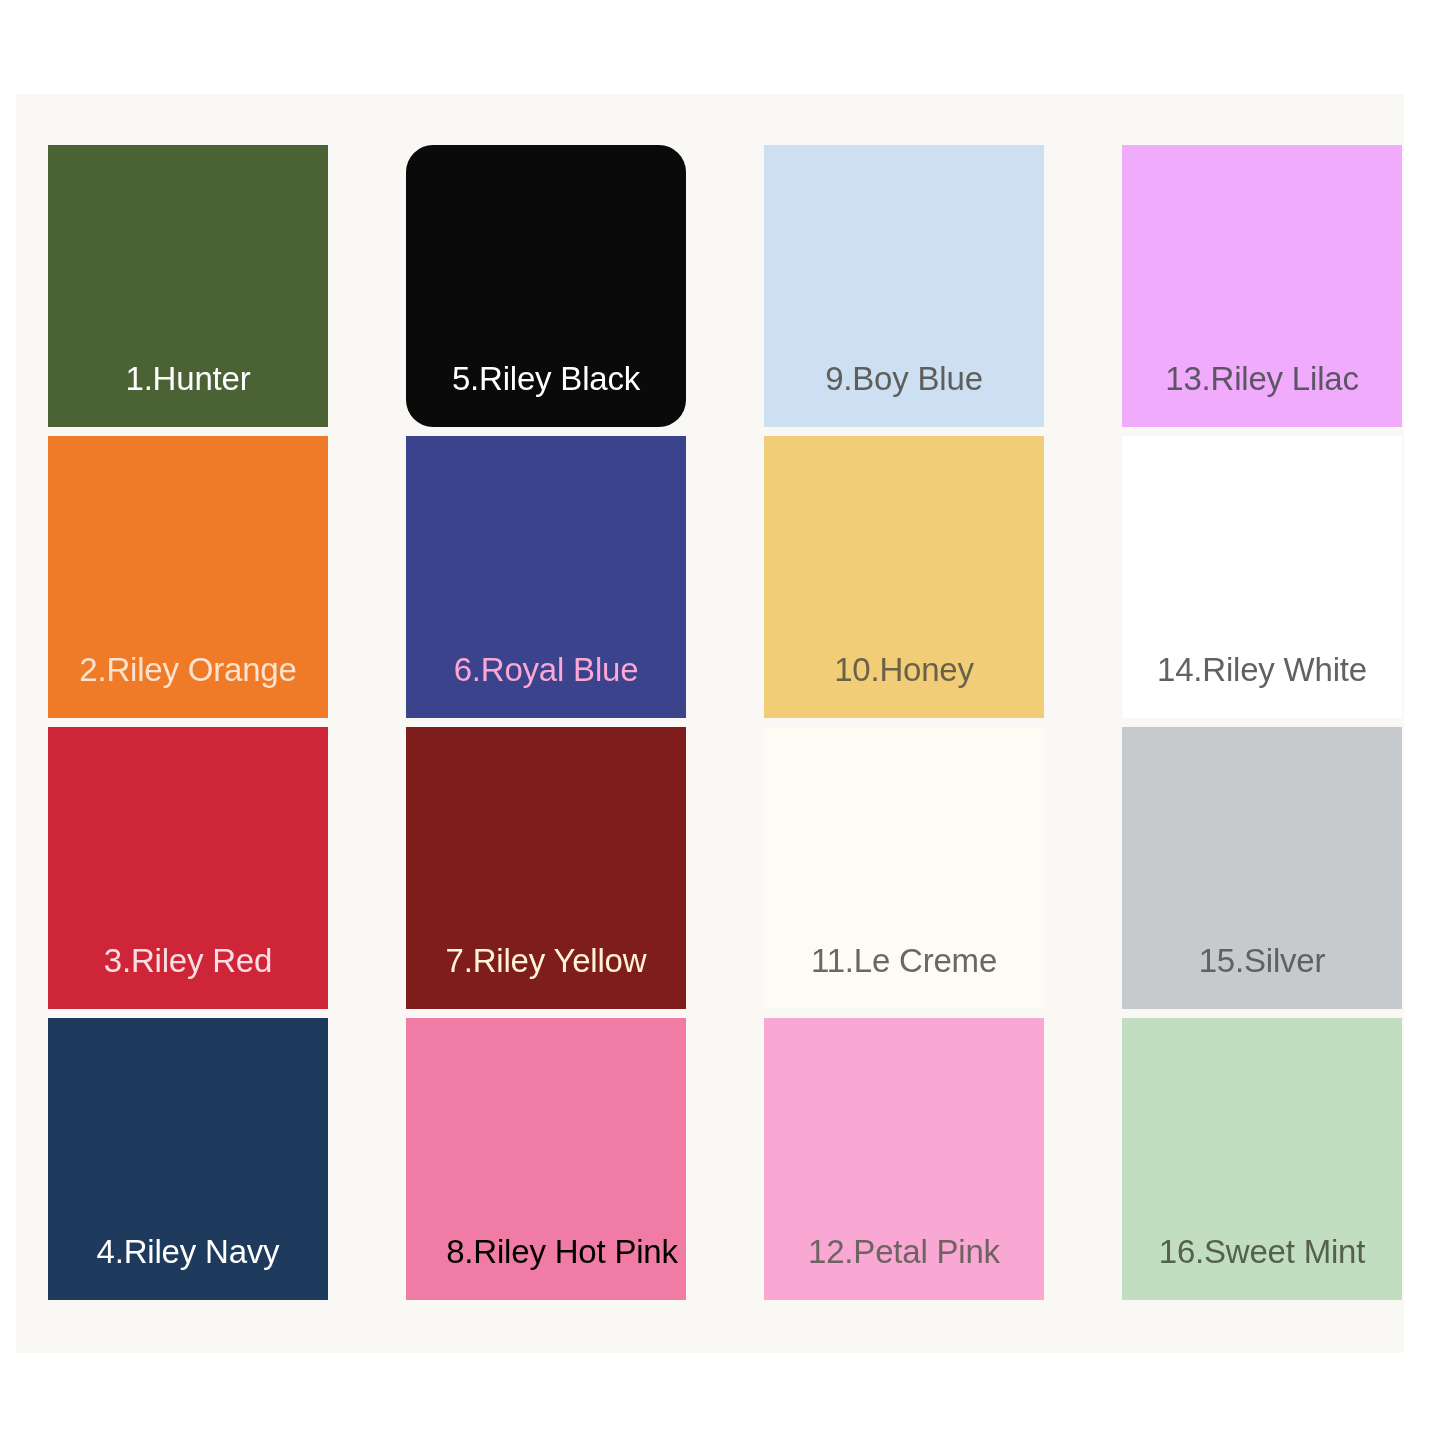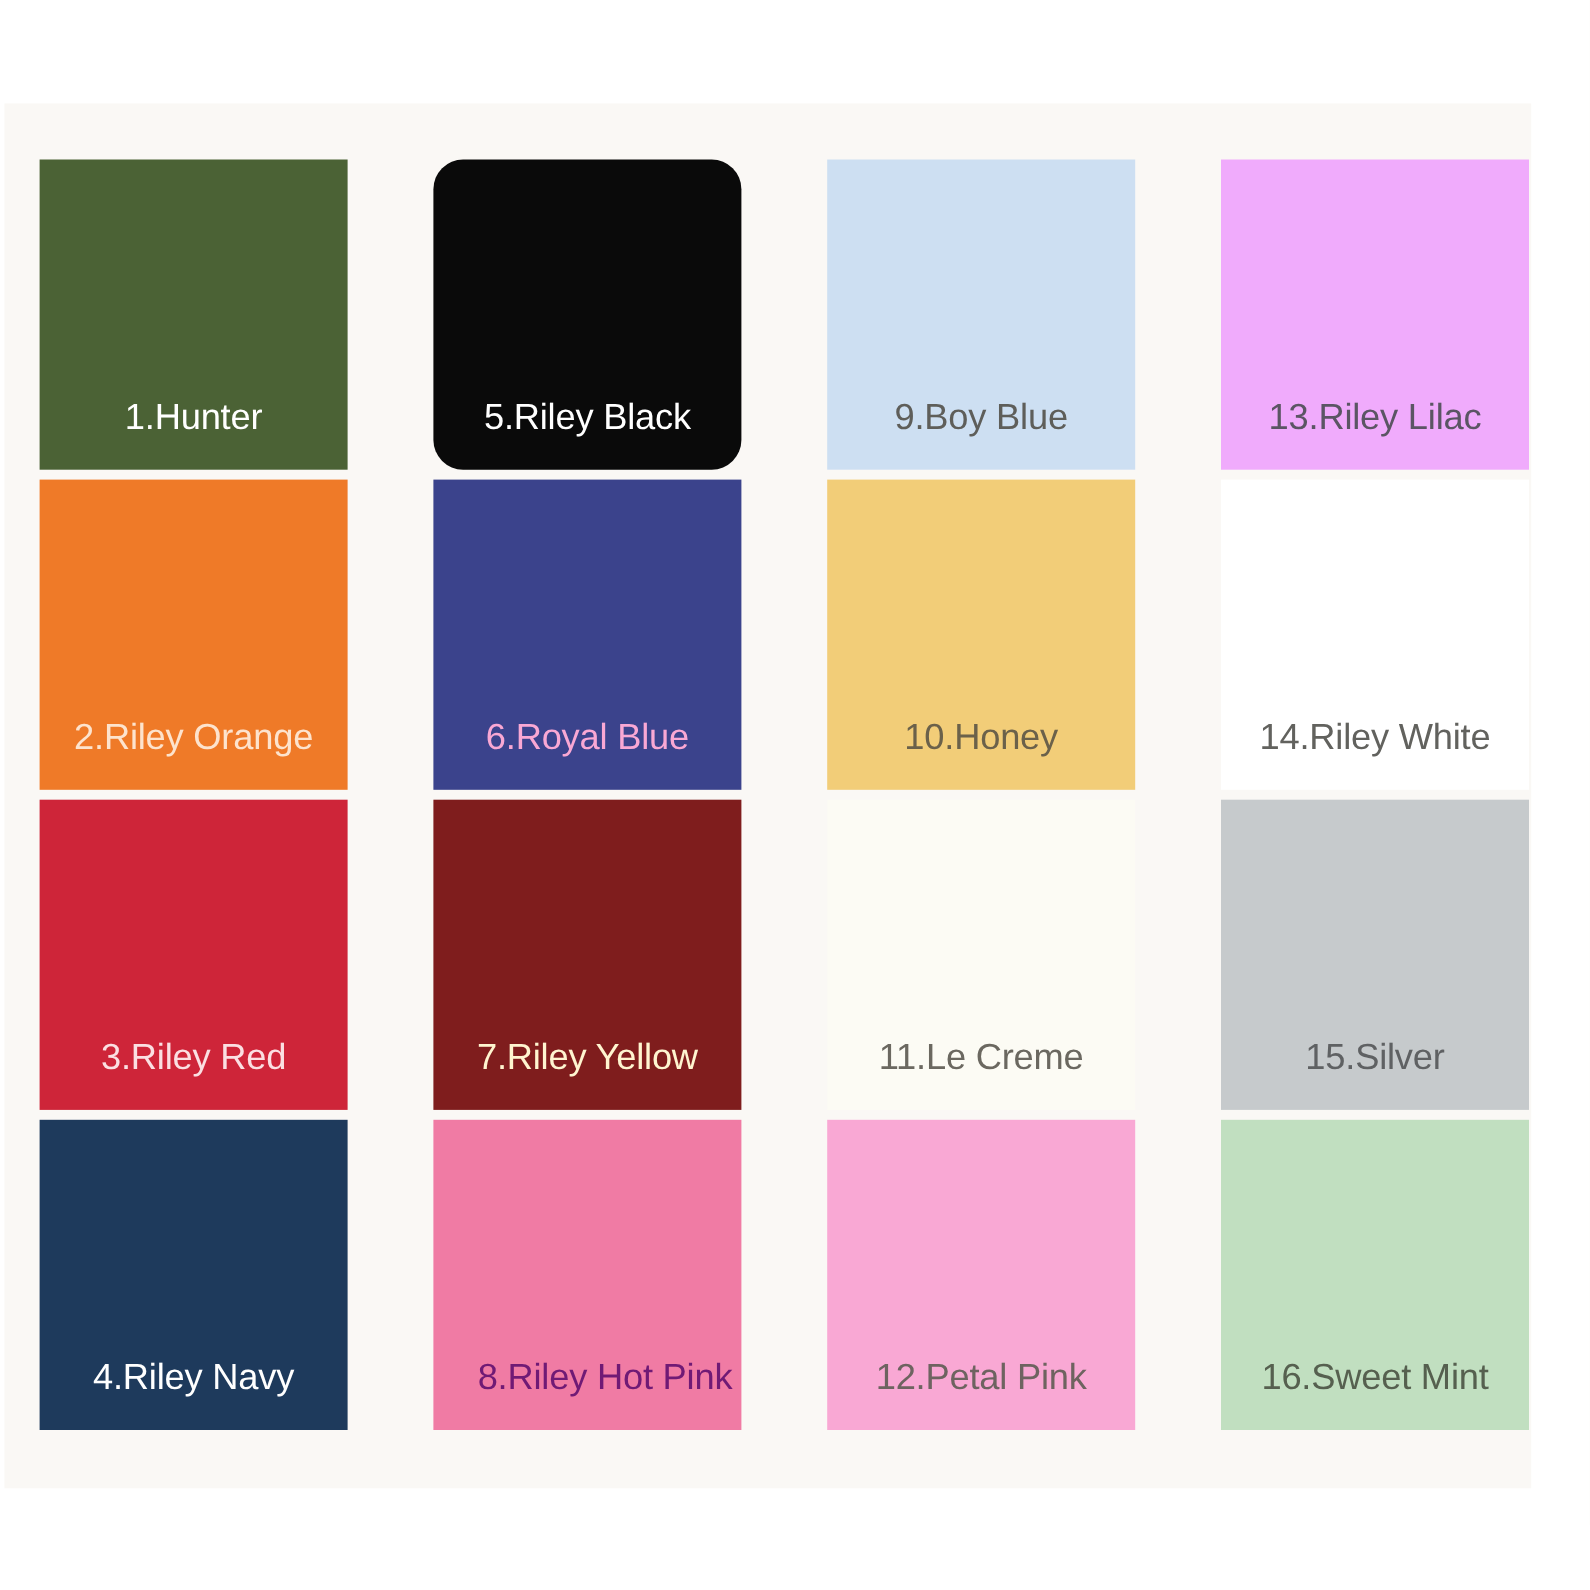--- a/index.html
+++ b/index.html
@@ -9,21 +9,21 @@
     background: #ffffff;
   }
   body {
     width: 1445px;
     height: 1445px;
     overflow: hidden;
     font-family: "Liberation Sans", "DejaVu Sans", sans-serif;
   }
   #palette-board {
     position: absolute;
-    left: 4px;
+    left: 16px;
     top: 94px;
     width: 1388px;
     height: 1259px;
     background: #faf8f5;
   }
   #swatch-grid {
     position: absolute;
     left: 32px;
     top: 51px;
     width: 1354px;
@@ -92,21 +92,21 @@
       <div class="swatch" style="background: rgb(252, 251, 244);">
         <span class="swatch-label" style="color: rgb(107, 104, 96);">11.Le Creme</span>
       </div>
       <div class="swatch" style="background: rgb(198, 202, 204);">
         <span class="swatch-label" style="color: rgb(95, 97, 99);">15.Silver</span>
       </div>
       <div class="swatch" style="background: rgb(30, 58, 92);">
         <span class="swatch-label" style="color: rgb(255, 255, 255);">4.Riley Navy</span>
       </div>
       <div class="swatch" style="background: rgb(240, 123, 164);">
-        <span class="swatch-label" style="color: #701a75; padding-left: 32px;">8.Riley Hot Pink</span>
+        <span class="swatch-label" style="color: #000000; padding-left: 32px;">8.Riley Hot Pink</span>
       </div>
       <div class="swatch" style="background: #f9a8d4;">
         <span class="swatch-label" style="color: rgb(110, 99, 96);">12.Petal Pink</span>
       </div>
       <div class="swatch" style="background: rgb(193, 223, 192);">
         <span class="swatch-label" style="color: rgb(86, 96, 79);">16.Sweet Mint</span>
       </div>
     </div>
 </div>
 

